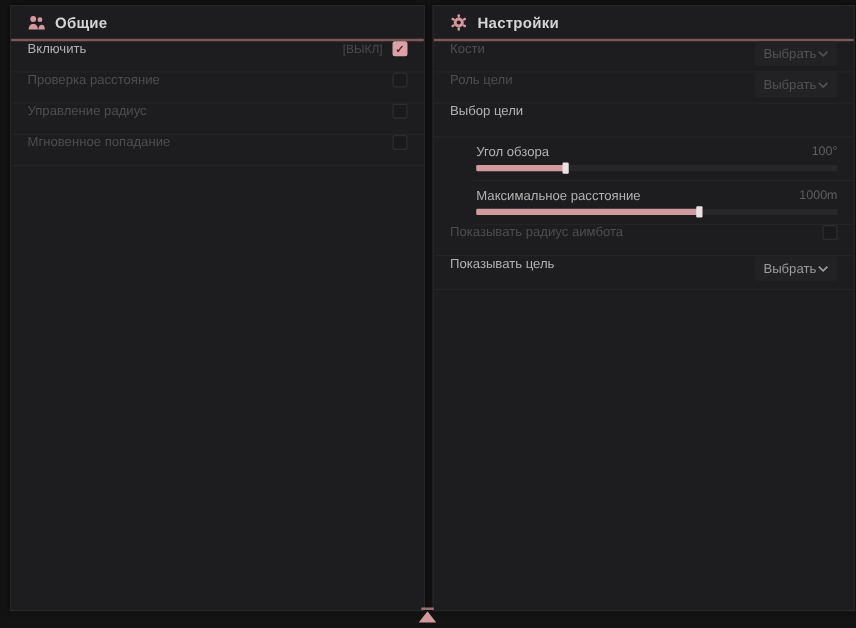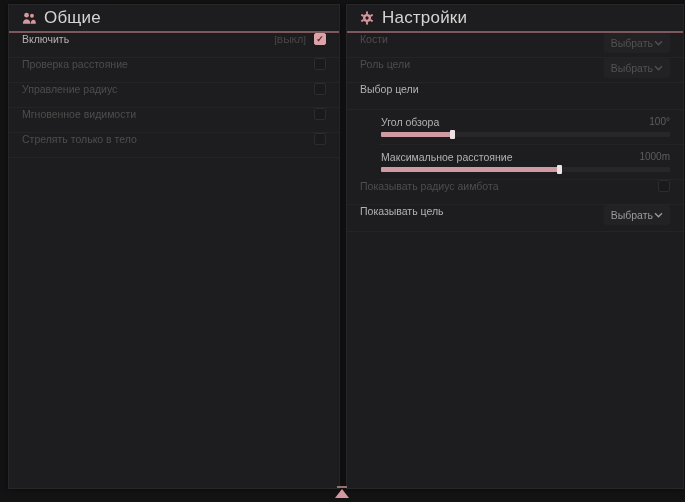--- a/index.html
+++ b/index.html
@@ -16,21 +16,21 @@
     border:1px solid #272729;
     box-shadow:0 0 6px rgba(0,0,0,.5);
   }
   .panel.left  { left:8px;  width:332px; }
   .panel.right { left:346px; width:338px; }
 
   .panel-header {
     height:26px; display:flex; align-items:center; gap:8px;
     padding:0 13px; 
   }
-  .panel-title { font-size:17px; font-weight:normal; color:#d4d4d4; letter-spacing:.2px; }
+  .panel-title { font-size:12px; font-weight:bold; color:#d4d4d4; letter-spacing:.2px; }
   .hdr-icon { width:14px; height:14px; display:inline-flex; }
   .hdr-divider { height:2px; background:#7c585c; width:100%; }
 
   .rows { }
   .row {
     height:25px; display:flex; align-items:flex-start; justify-content:space-between;
     padding:0 13px; border-bottom:1px solid #242426;
   }
   .lbl { font-size:10.5px; }
   .lbl.bright { color:#b2b2b2; }
@@ -113,25 +113,21 @@
     </div>
     <div class="row">
       <span class="lbl dim">Проверка расстояние</span>
       <span class="cb dim"></span>
     </div>
     <div class="row">
       <span class="lbl dim">Управление радиус</span>
       <span class="cb dim"></span>
     </div>
     <div class="row">
-      <span class="lbl dim">Мгновенное видимости</span>
-      <span class="cb dim"></span>
-    </div>
-    <div class="row">
-      <span class="lbl dim">Стрелять только в тело</span>
+      <span class="lbl dim">Мгновенное попадание</span>
       <span class="cb dim"></span>
     </div>
   </div>
 </div>
 
 <div class="panel right">
   <div class="panel-header">
     <span class="hdr-icon">
       <svg viewBox="0 0 16 16" width="14" height="14">
         <g class="ic">

